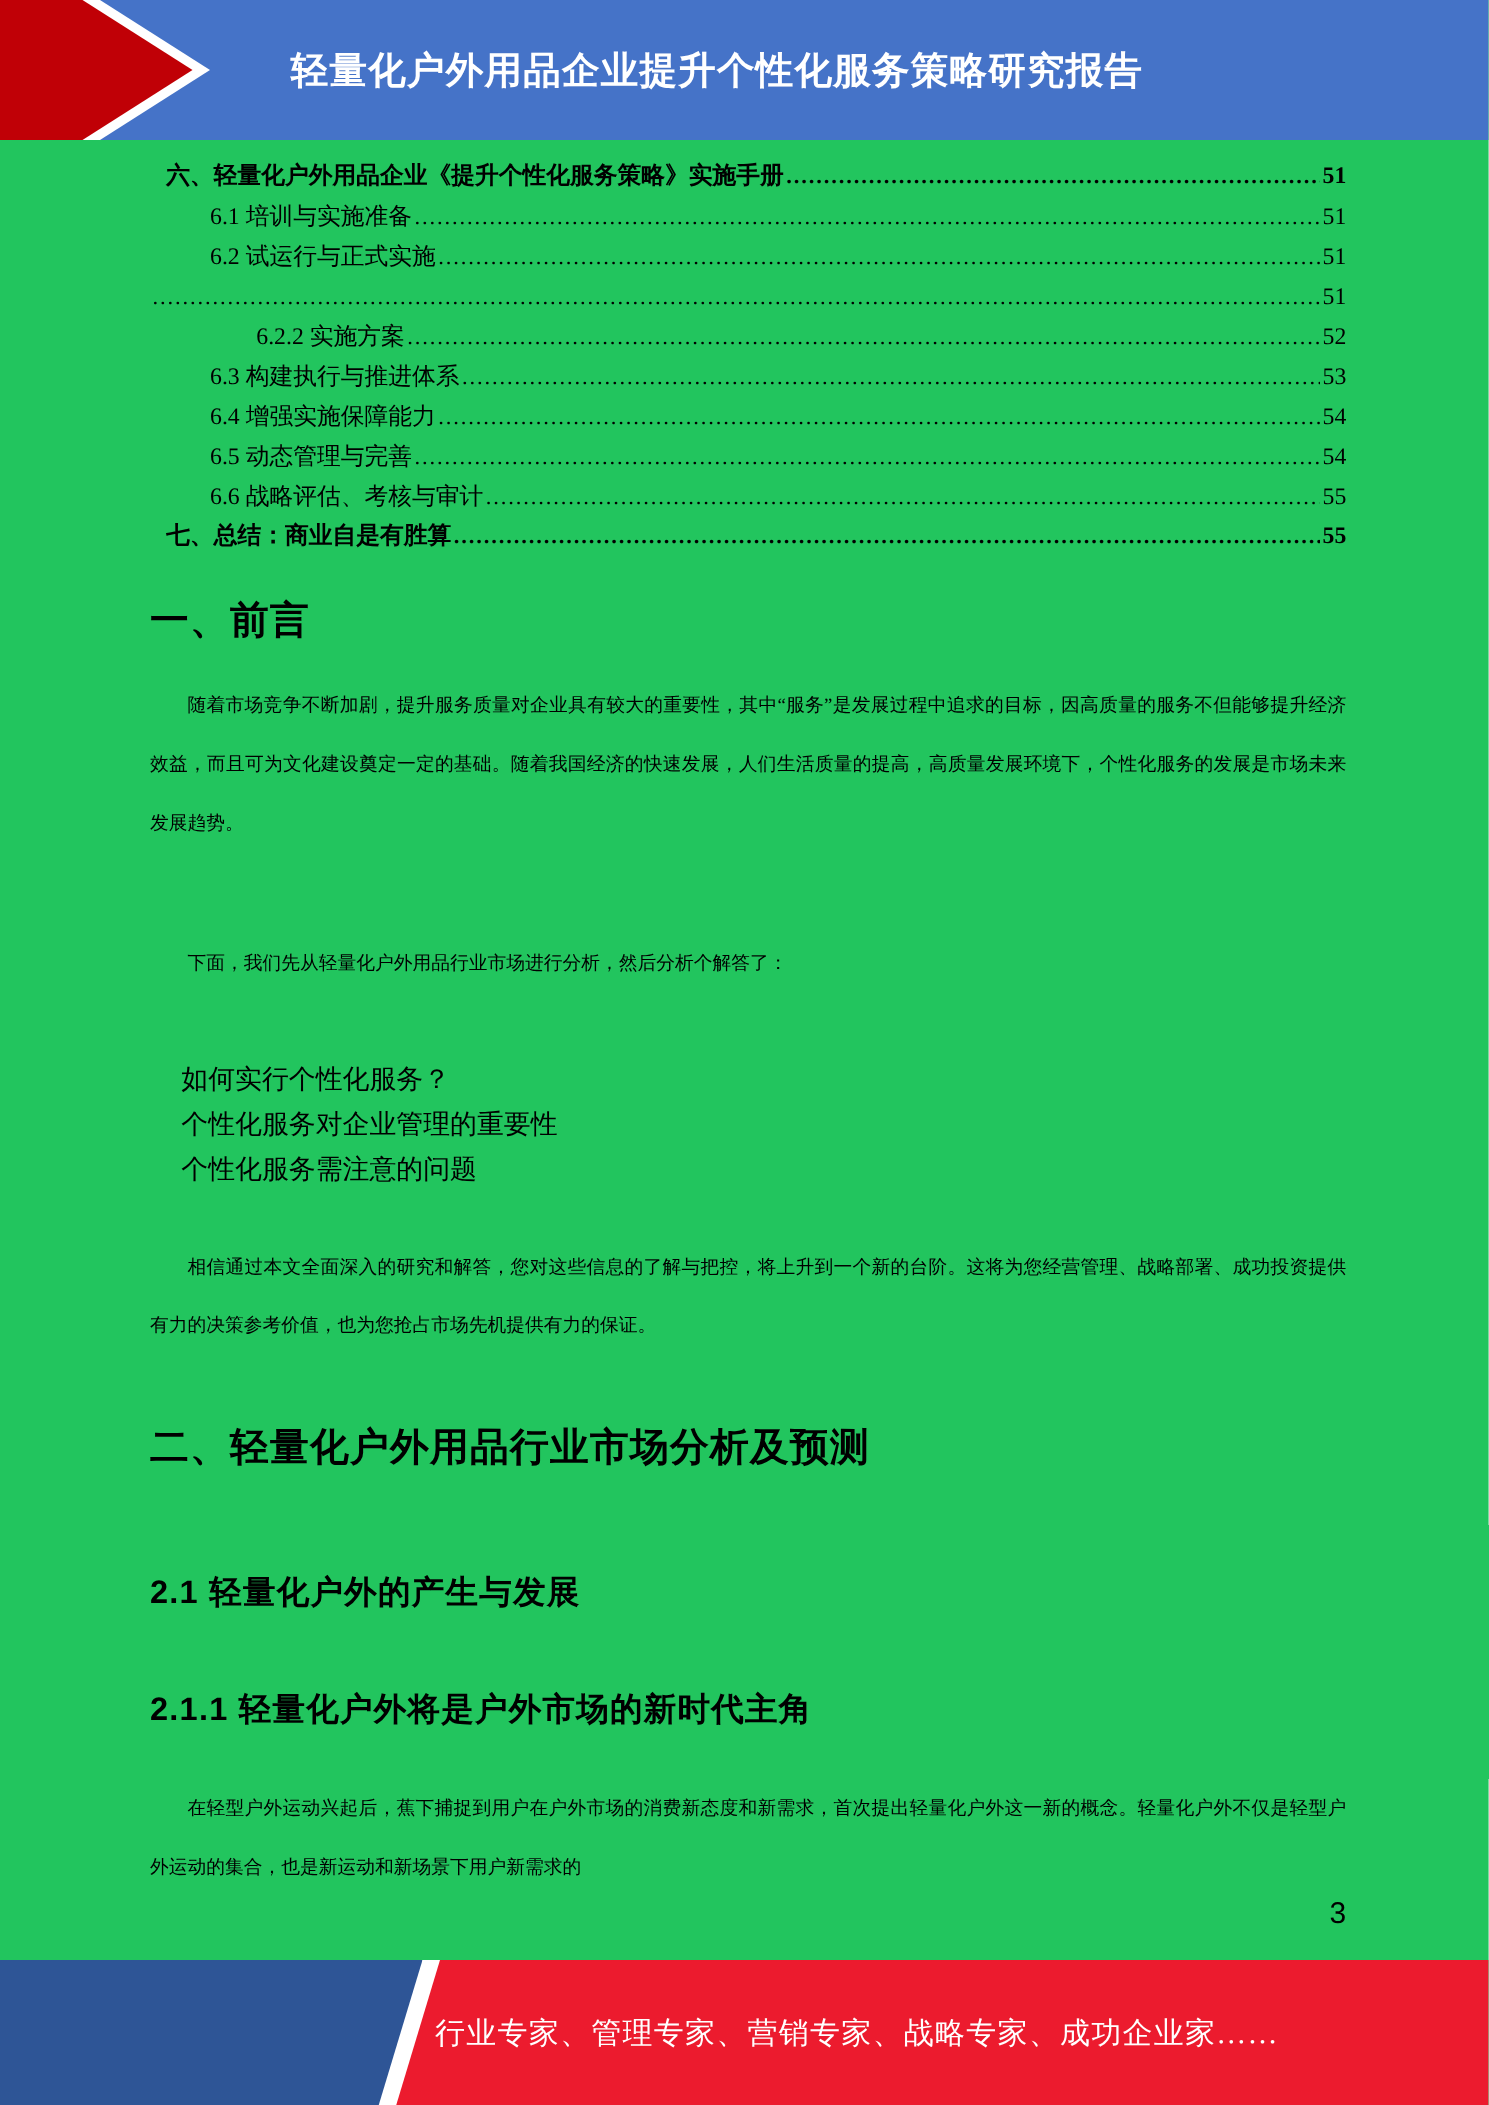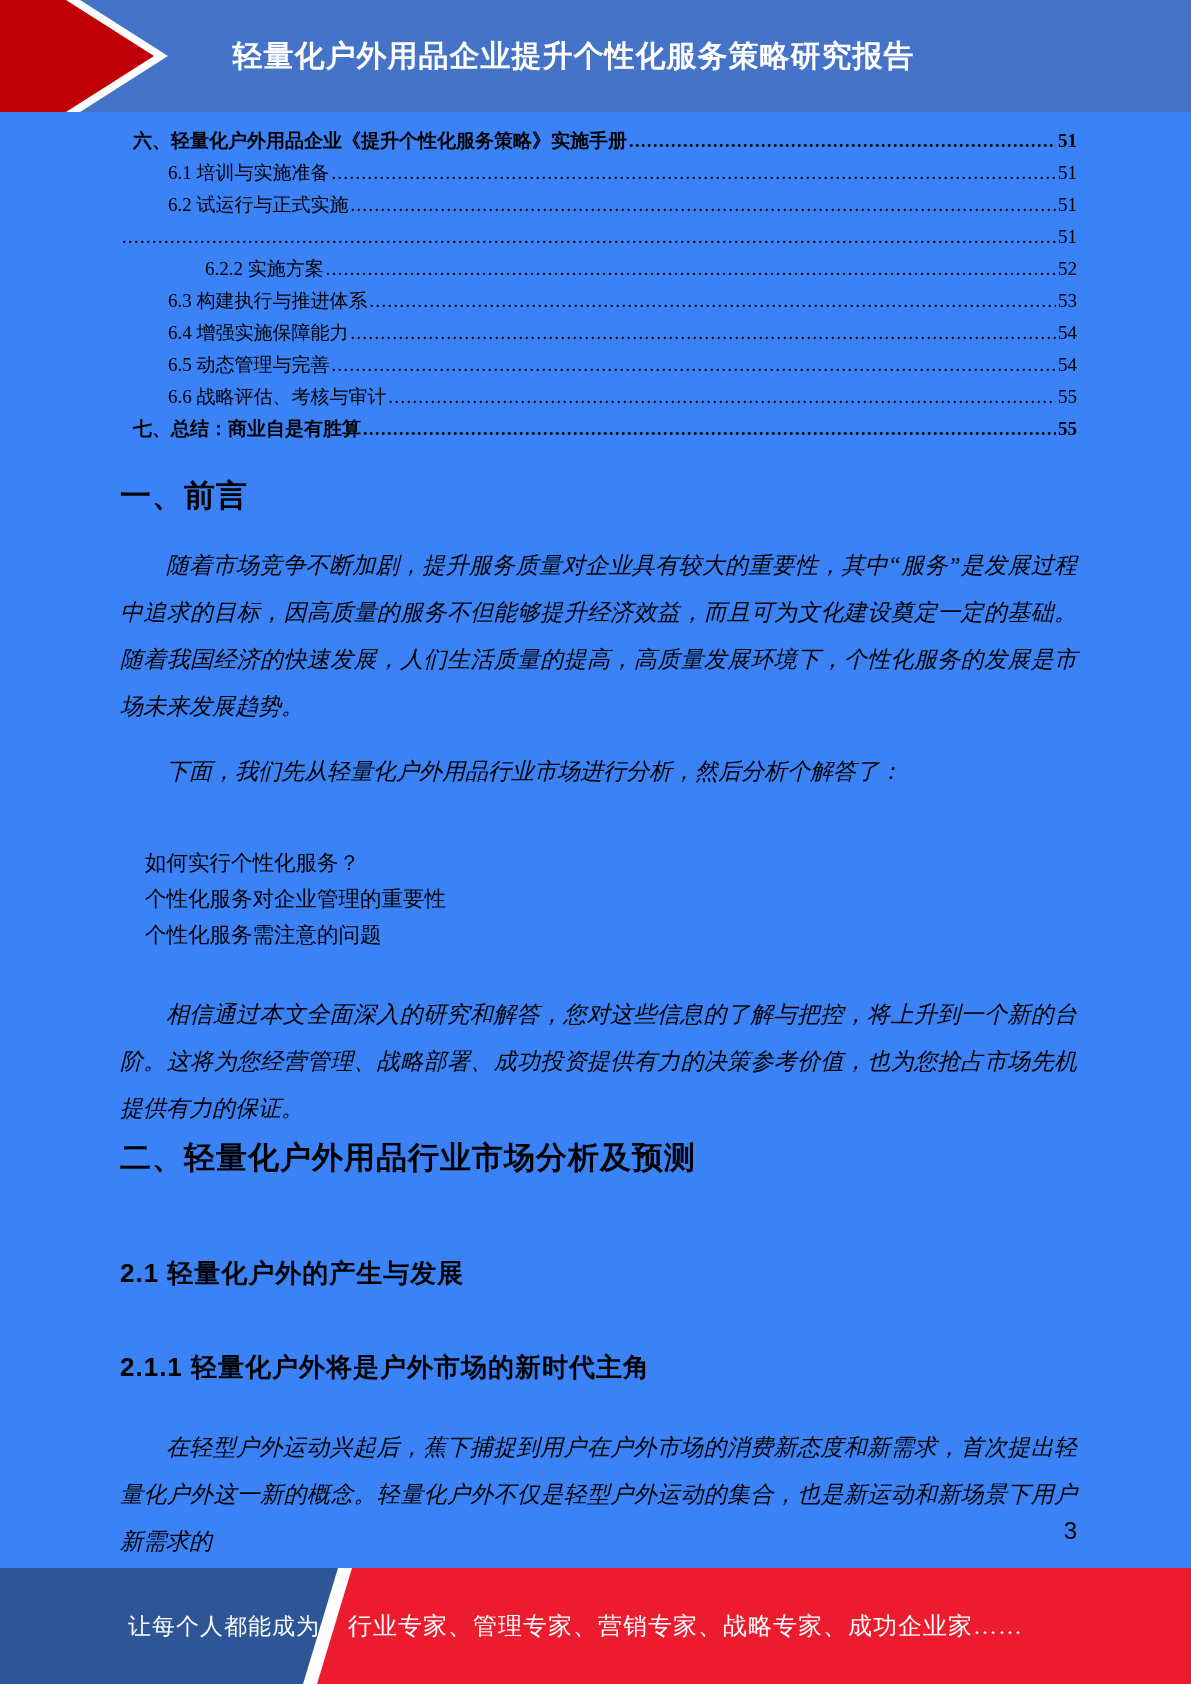--- a/index.html
+++ b/index.html
@@ -4,21 +4,21 @@
 <style>
   :root{
     --header-blue:#4573c8;
     --arrow-red:#c00006;
     --footer-blue:#2e5596;
     --footer-red:#ec1b2e;
   }
   *{margin:0;padding:0;box-sizing:border-box;}
   html,body{background:#ffffff;}
   .page{
-    position:relative;width:1191px;height:1684px;background:#3b82f6;overflow:hidden;
+    position:relative;width:1191px;height:1684px;background:#22c55e;overflow:hidden;
     font-family:"Liberation Serif","DejaVu Serif",serif;color:#000;
   }
   
   .banner{position:absolute;left:0;top:0;width:1191px;height:112px;background:var(--header-blue);}
   .banner-arrow{position:absolute;left:0;top:0;}
   .banner-title{
     position:absolute;left:0;top:0;width:100%;height:112px;
     display:flex;align-items:center;justify-content:center;
     transform:translateX(-22px);
     font-family:"Liberation Sans","DejaVu Sans",sans-serif;
@@ -45,21 +45,21 @@
     font-weight:700;font-size:31px;line-height:36px;letter-spacing:1px;
   }
   .h-mid{
     position:absolute;left:120px;right:114px;
     font-family:"Liberation Sans","DejaVu Sans",sans-serif;
     font-weight:700;font-size:26px;line-height:30px;letter-spacing:1px;
   }
   
   .body-p{
     position:absolute;left:120px;width:957px;
-    font-size:23px;line-height:47px;text-align:justify;font-style:italic;
+    font-size:15px;line-height:47px;text-align:justify;
   }
   .ind{text-indent:2em;}
   .qa-list{position:absolute;left:120px;width:957px;font-size:21.5px;line-height:36px;}
   .qa-list .qa-item{padding-left:25px;}
   
   .pagenum{
     position:absolute;right:114px;top:1516px;
     font-family:"Liberation Sans","DejaVu Sans",sans-serif;
     font-size:24px;line-height:30px;
   }
@@ -177,17 +177,16 @@
 
   <h3 class="h-mid" style="top:1352px">2.1.1 轻量化户外将是户外市场的新时代主角</h3>
 
   <p class="body-p ind" style="top:1424px">在轻型户外运动兴起后，蕉下捕捉到用户在户外市场的消费新态度和新需求，首次提出轻量化户外这一新的概念。轻量化户外不仅是轻型户外运动的集合，也是新运动和新场景下用户新需求的</p>
 
   <div class="pagenum">3</div>
 
   <footer class="footer">
     <div class="footer-stripe"></div>
     <div class="footer-left"></div>
-    <div class="footer-left-text">让每个人都能成为</div>
     <div class="footer-right-text">行业专家、管理专家、营销专家、战略专家、成功企业家……</div>
   </footer>
 
 </div>
 
 </body></html>

